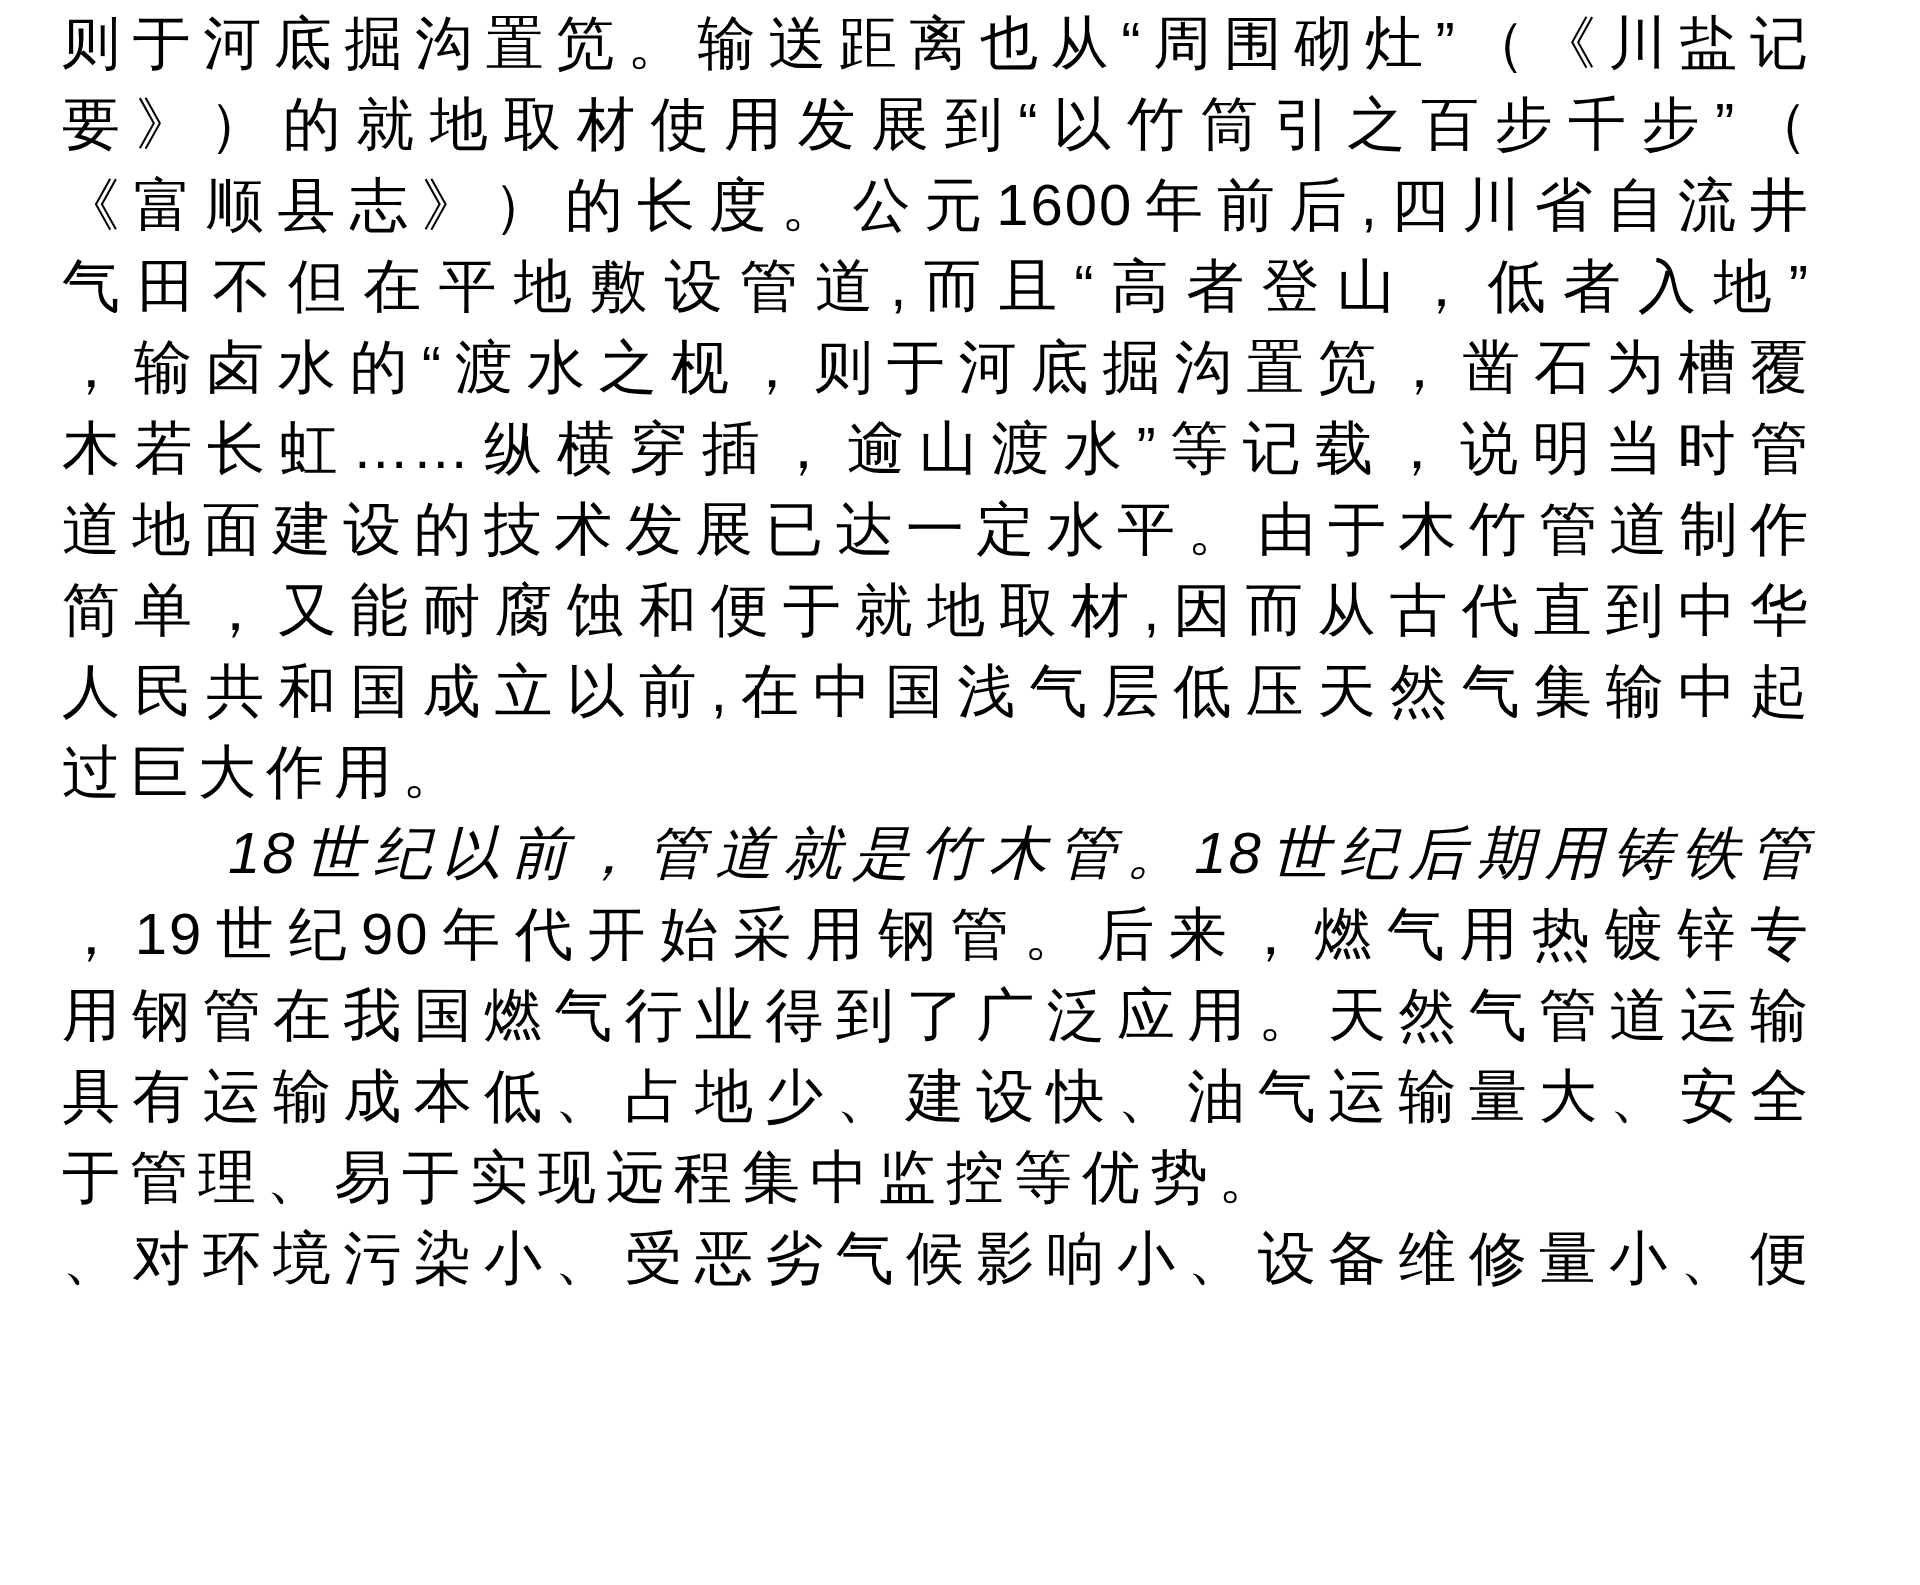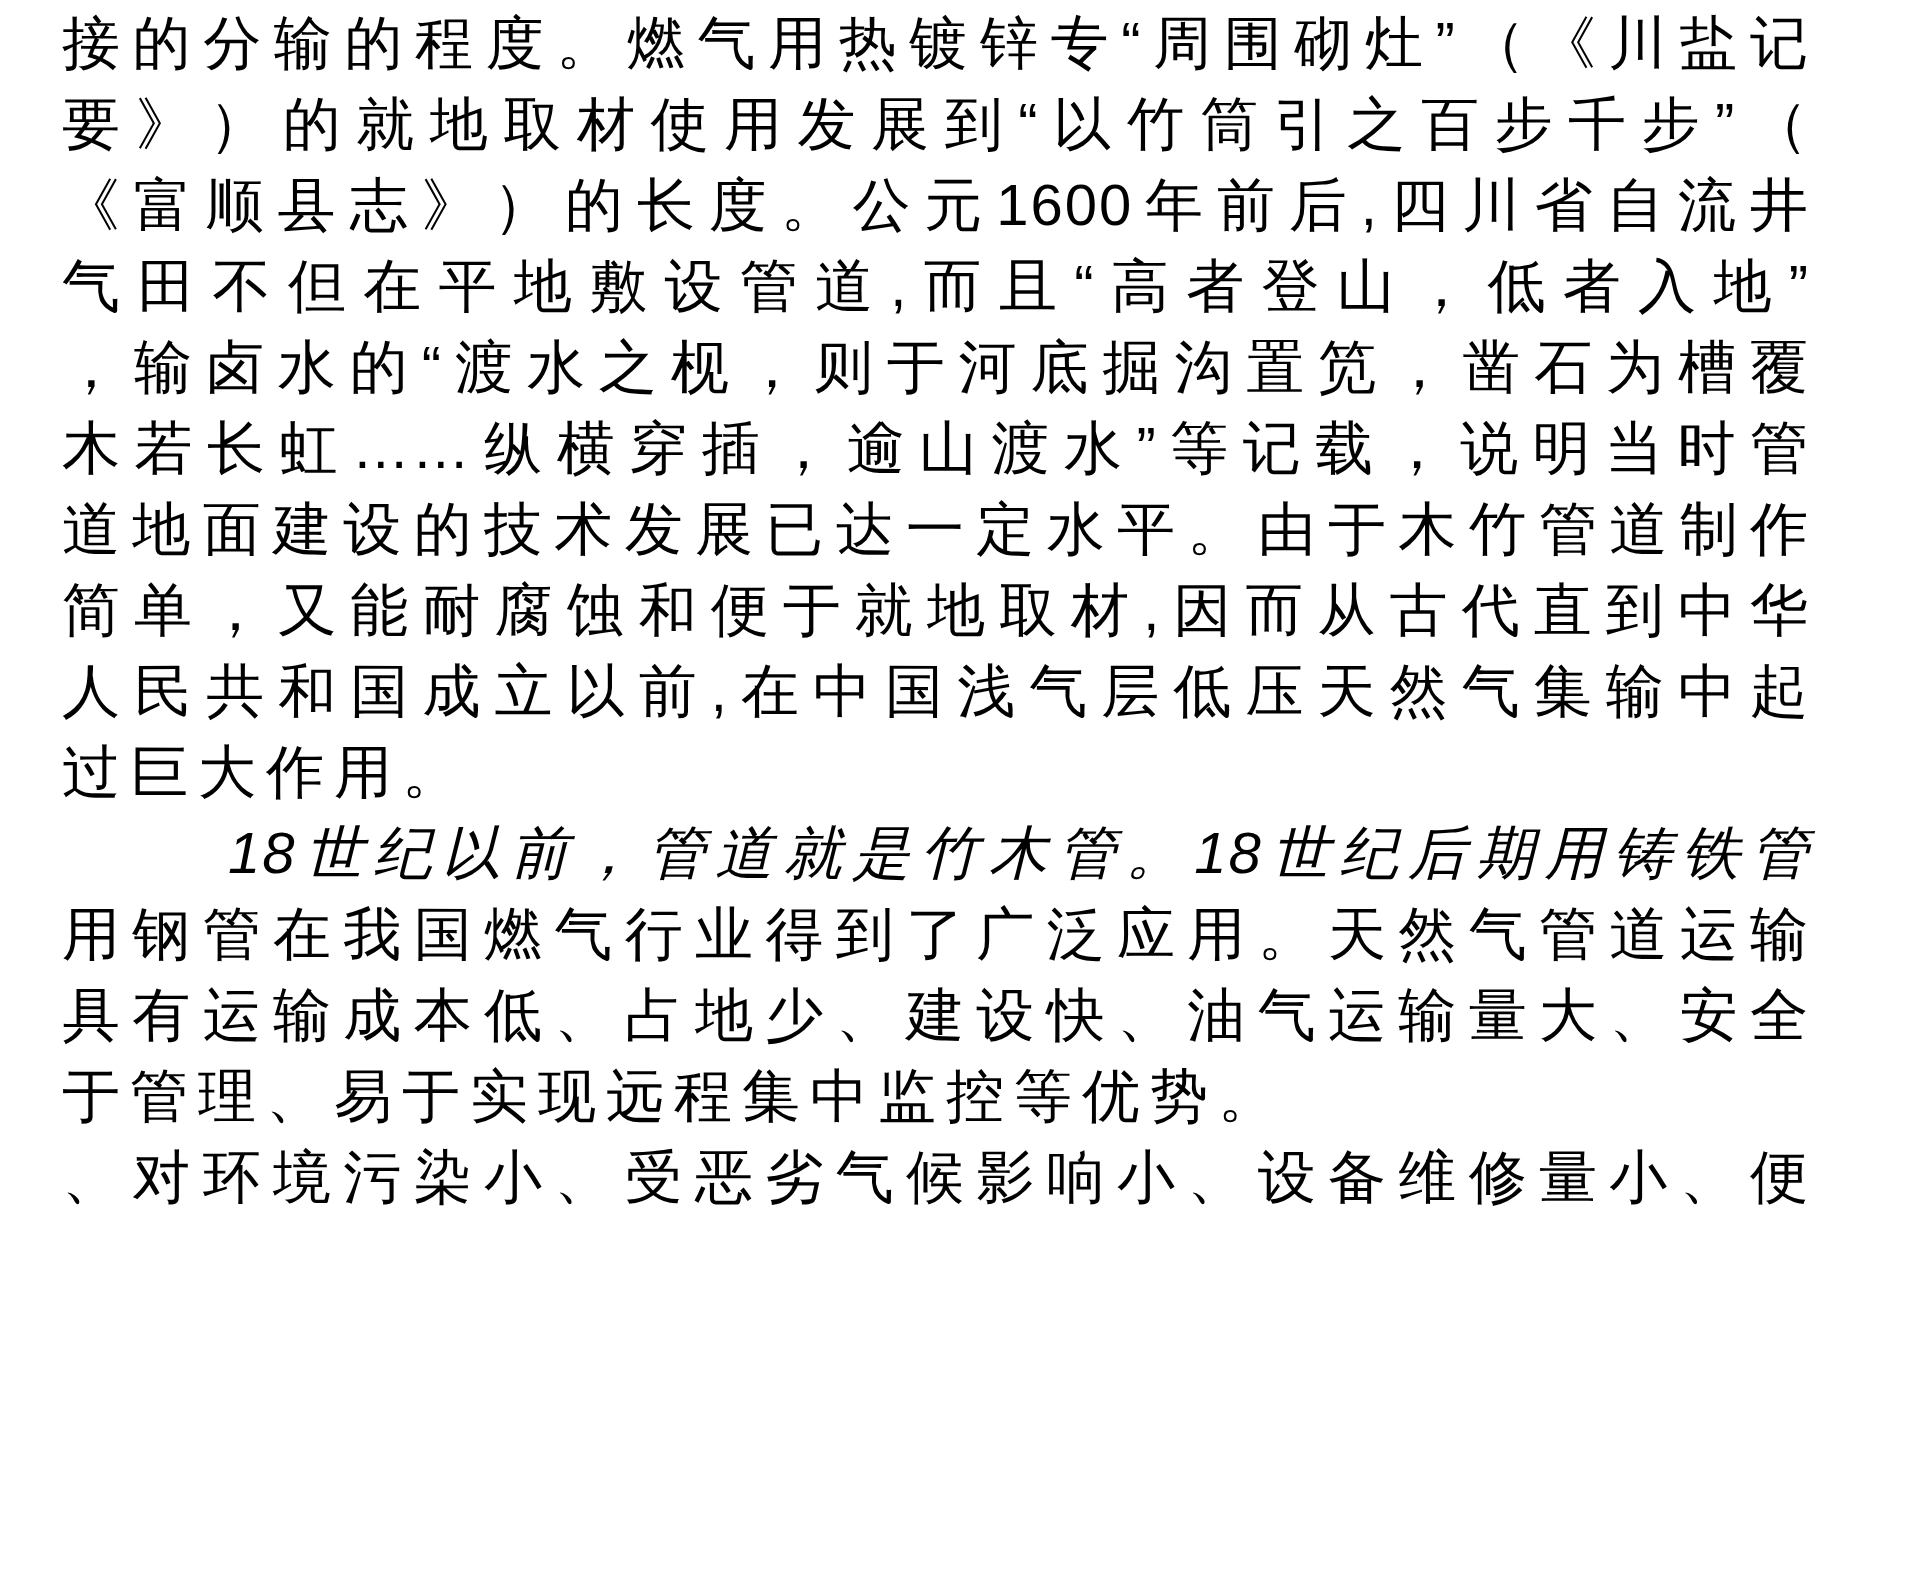--- a/index.html
+++ b/index.html
@@ -42,28 +42,29 @@
   
   .indent {
     text-indent: 166px;
     font-style: italic;
   }
 </style>
 </head>
 <body>
 
 <div class="page">
-  <div class="line j">接的分输的程度。燃气用热镀锌专“周围砌灶”（《川盐记</div>
+  <div class="line j">则于河底掘沟置笕。输送距离也从“周围砌灶”（《川盐记</div>
   <div class="line j">要》）的就地取材使用发展到“以竹筒引之百步千步”（</div>
   <div class="line j">《富顺县志》）的长度。公元1600年前后,四川省自流井</div>
   <div class="line j">气田不但在平地敷设管道,而且“高者登山，低者入地”</div>
   <div class="line j">，输卤水的“渡水之枧，则于河底掘沟置笕，凿石为槽覆</div>
   <div class="line j">木若长虹……纵横穿插，逾山渡水”等记载，说明当时管</div>
   <div class="line j">道地面建设的技术发展已达一定水平。由于木竹管道制作</div>
   <div class="line j">简单，又能耐腐蚀和便于就地取材,因而从古代直到中华</div>
   <div class="line j">人民共和国成立以前,在中国浅气层低压天然气集输中起</div>
   <div class="line plain">过巨大作用。</div>
   <div class="line j indent">18世纪以前，管道就是竹木管。18世纪后期用铸铁管</div>
+  <div class="line j">，19世纪90年代开始采用钢管。后来，燃气用热镀锌专</div>
   <div class="line j">用钢管在我国燃气行业得到了广泛应用。天然气管道运输</div>
   <div class="line j">具有运输成本低、占地少、建设快、油气运输量大、安全</div>
   <div class="line plain">于管理、易于实现远程集中监控等优势。</div>
   <div class="line j">、对环境污染小、受恶劣气候影响小、设备维修量小、便</div>
 </div>
 
 </body></html>

